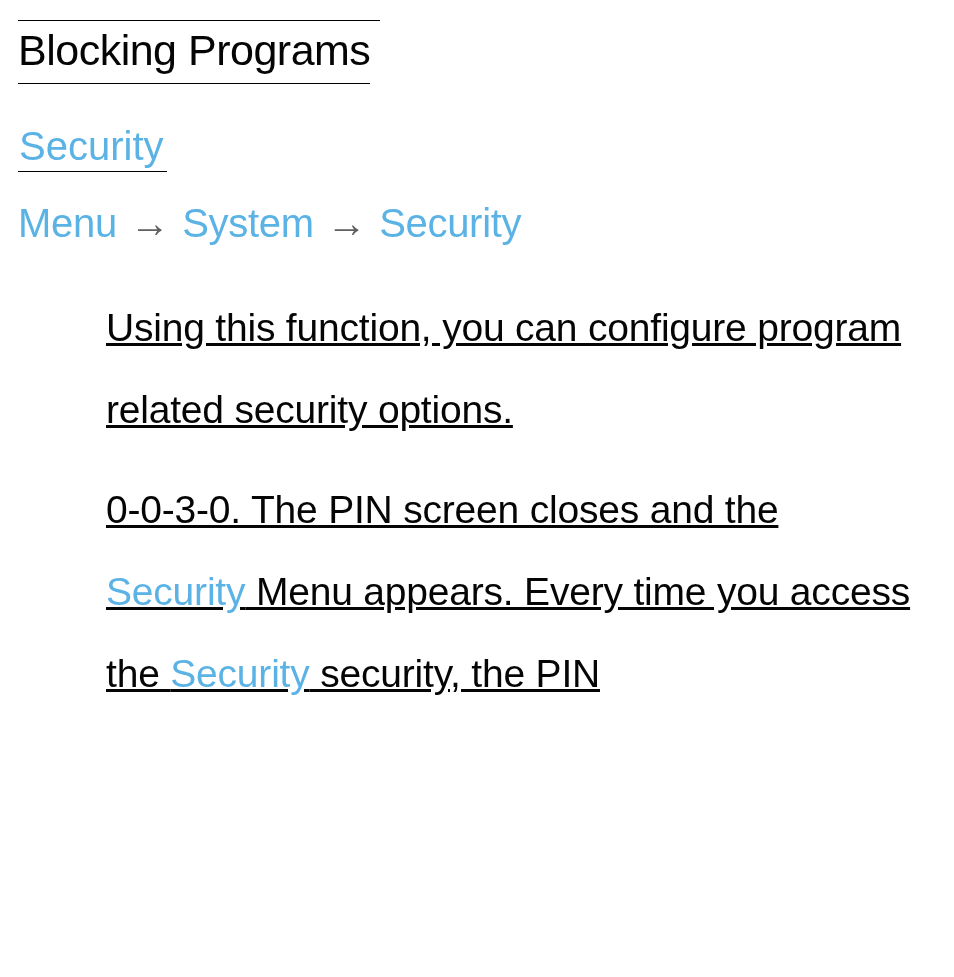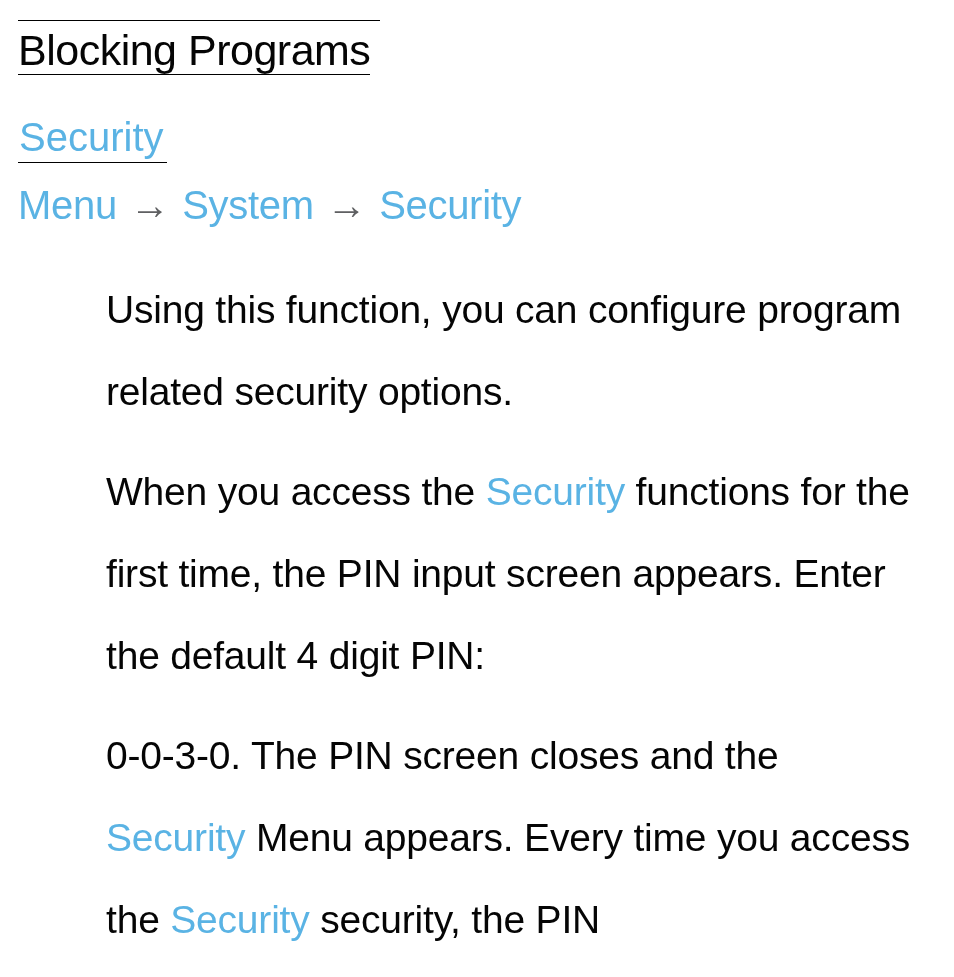--- a/index.html
+++ b/index.html
@@ -23,54 +23,55 @@
     border-top: 1px solid #000;
     width: 362px;
     margin-bottom: 6px;
   }
   .page-title {
     font-size: 43px;
     font-weight: 400;
     letter-spacing: -0.5px;
     display: inline-block;
     border-bottom: 1px solid #000;
-    padding-bottom: 0;
+    padding-bottom: 9px;
     margin: 0;
   }
   .section-heading-wrap {
     margin-top: 40px;
   }
   .section-heading {
     font-size: 40px;
     color: #5ab3e4;
     display: inline-block;
     border-bottom: 1px solid #000;
     padding: 0 3px 3px 1px;
   }
   .breadcrumb {
-    margin-top: 20px;
+    margin-top: 29px;
     font-size: 40px;
     color: #5ab3e4;
     letter-spacing: -0.3px;
   }
   .breadcrumb .sep {
     color: #5f6062;
     padding: 0 2px;
   }
   .body-text {
     margin-top: 42px;
     padding-left: 88px;
     padding-right: 20px;
     font-size: 39px;
     letter-spacing: -0.2px;
     line-height: 82px;
     color: #050505;
   }
   .body-text p {
     margin: 0 0 18px 0;
+    text-decoration: underline;
   }
   .hlink {
     color: #5ab3e4;
   }
 </style>
 </head>
 <body>
 
 <div class="page">
 
@@ -85,22 +86,19 @@
     <span>Menu</span>
     <span class="sep">→</span>
     <span>System</span>
     <span class="sep">→</span>
     <span>Security</span>
   </div>
 
   <div class="body-text">
     <p>Using this function, you can configure program related security options.</p>
 
-    <p>
-      <span>When you access the </span><span class="hlink">Security</span><span> functions for the first time, the PIN input screen appears. Enter the default 4 digit PIN:</span>
-    </p>
 
     <p>
       <span>0-0-3-0. The PIN screen closes and the </span><span class="hlink">Security</span><span> Menu appears. Every time you access the </span><span class="hlink">Security</span><span> security, the PIN</span>
     </p>
   </div>
 
 </div>
 
 </body></html>

